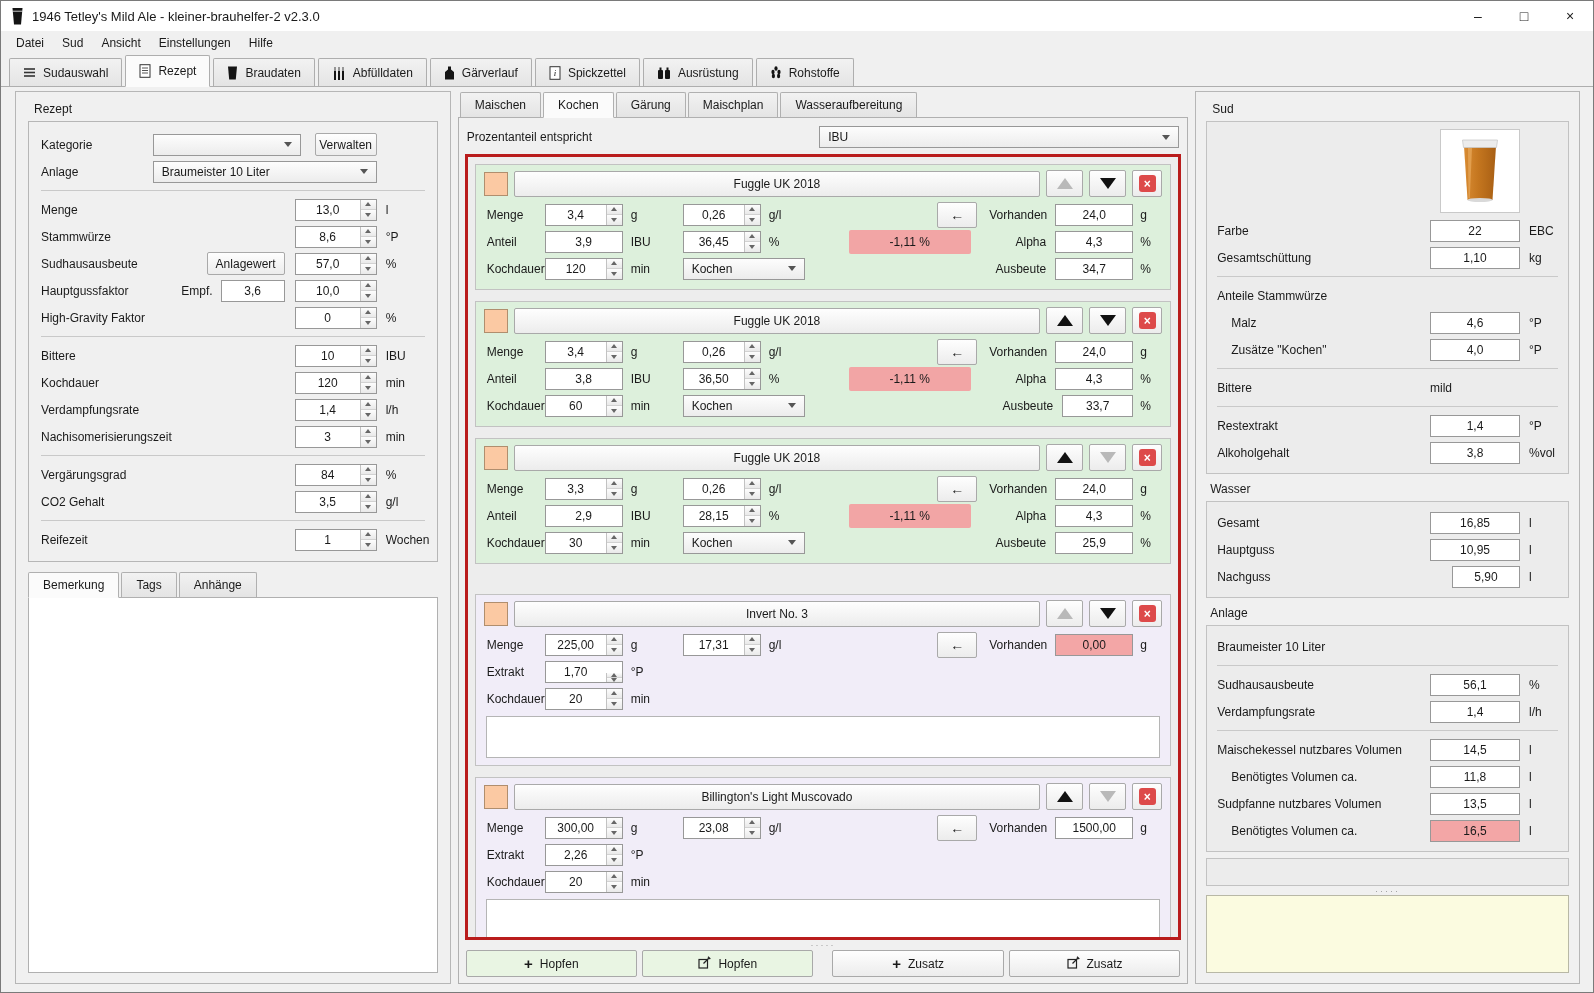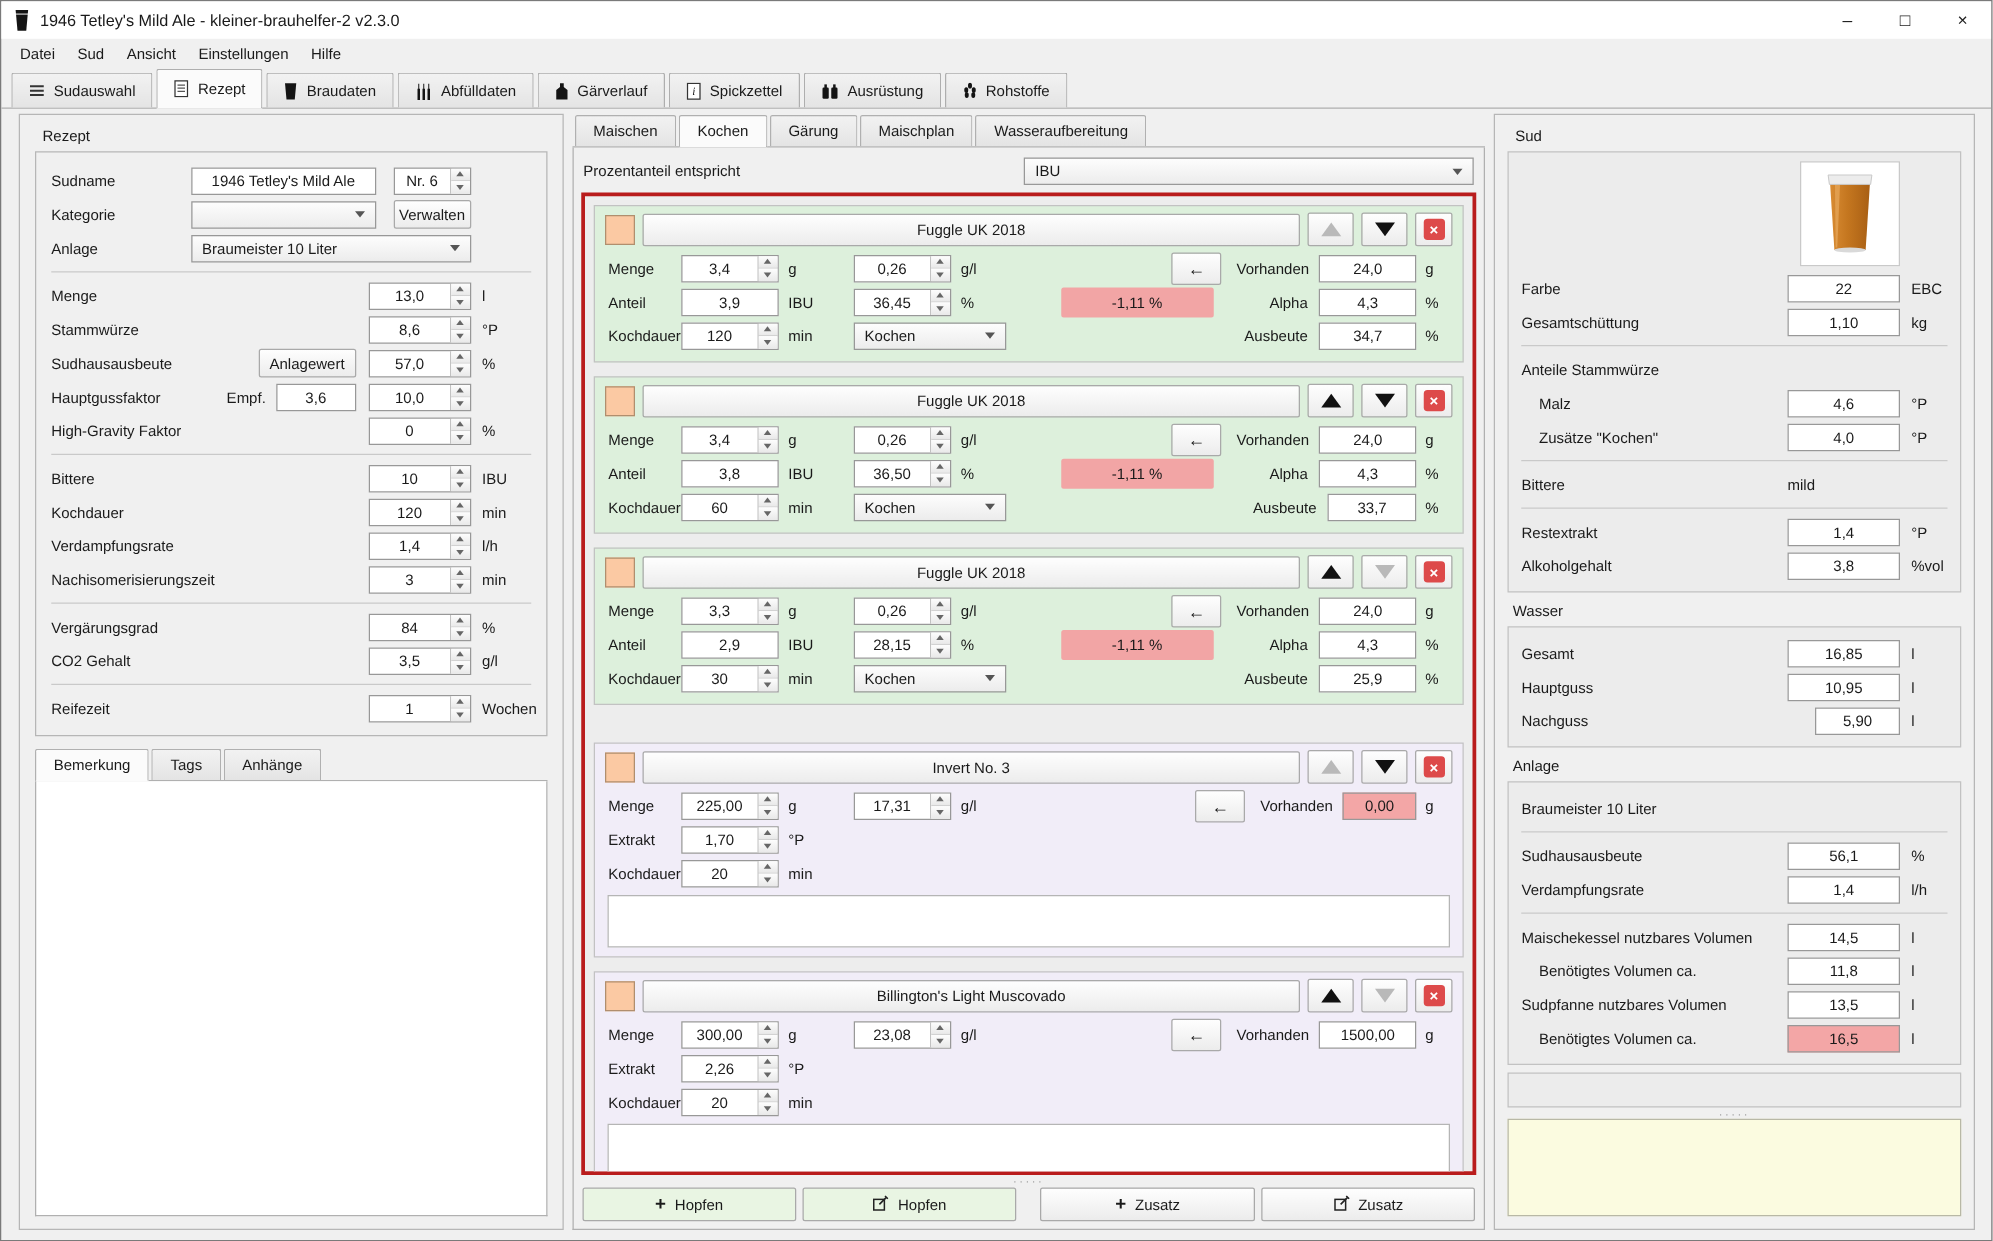--- a/index.html
+++ b/index.html
@@ -231,37 +231,20 @@
       <span>Rohstoffe</span>
     </div>
   </div>
 
 <div class="content">
 
   <div class="panelframe leftcol">
     <div class="gtitle">Rezept</div>
     <div class="groupbox">
       <div class="frow">
-        <div class="lab">Sudname</div>
-        <div class="rbox" style="width:148px;background:#fff">1946 Tetley's Mild Ale</div>
-        <div style="width:14px"></div>
-        <div class="spin" style="width:62px">
-          <div class="v">Nr. 6</div>
-          <div class="arr">
-              <span>
-                <i class="tu"></i>
-              </span>
-              <span>
-                <i class="td"></i>
-              </span>
-            </div>
-        </div>
-        <div class="unit"></div>
-      </div>
-      <div class="frow">
         <div class="lab">Kategorie</div>
         <div class="combo" style="width:148px">
           <span class="cv"></span>
           <i class="car"></i>
         </div>
         <div style="width:14px"></div>
         <div class="btn" style="width:62px;height:23px">Verwalten</div>
         <div class="unit"></div>
       </div>
       <div class="frow">
@@ -819,27 +802,27 @@
                   </span>
                   <span>
                     <i class="td"></i>
                   </span>
                 </div>
               </div>
               <div class="u1">g/l</div>
               <div class="rgrp">
                 <div class="btn backbtn">←</div>
                 <div class="rlab">Vorhanden</div>
-                <div class="rbox alertbg" style="width: 59px;">0,00</div>
+                <div class="rbox alertbg" style="width: 78px;">0,00</div>
                 <div class="u2">g</div>
               </div>
             </div>
             <div class="crow">
               <div class="l1">Extrakt</div>
-              <div class="spin" style="width: 78px;">
+              <div class="spin" style="width: 78px; align-items: flex-end;">
                 <div class="v">1,70</div>
                 <div class="arr">
                   <span>
                     <i class="tu"></i>
                   </span>
                   <span>
                     <i class="td"></i>
                   </span>
                 </div>
               </div>

